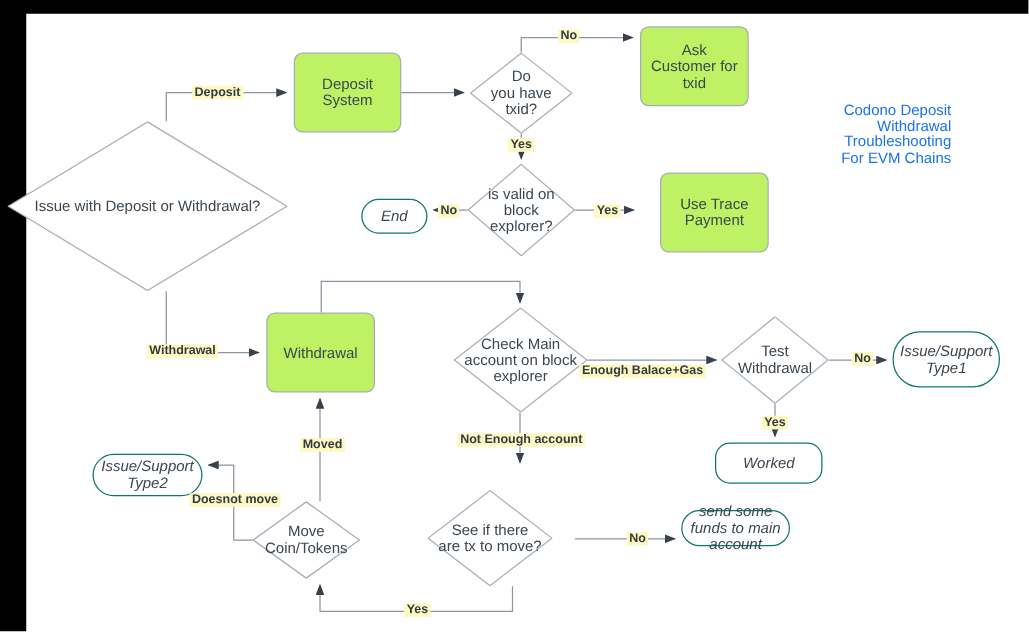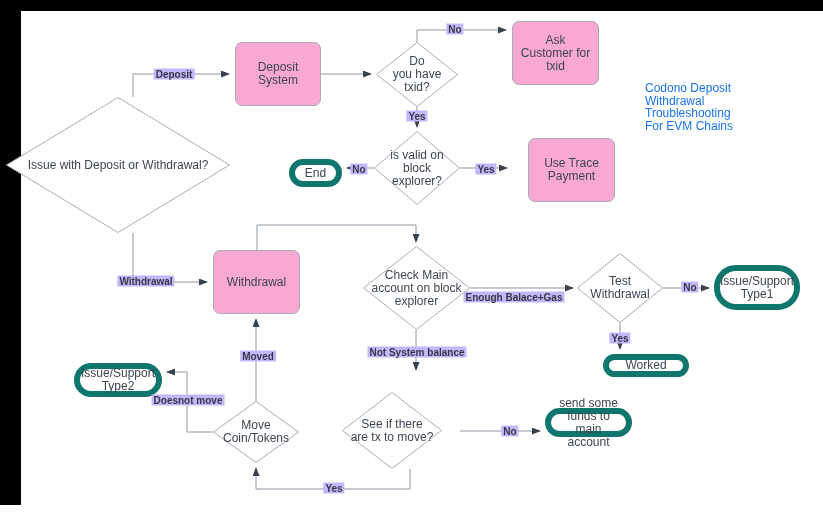--- a/index.html
+++ b/index.html
@@ -4,29 +4,29 @@
 <style>
   html,body{margin:0;padding:0;background:#ffffff;}
   .stage{position:relative;width:823px;height:512px;background:#ffffff;overflow:hidden;
          font-family:"Liberation Sans",sans-serif;}
   .bar{position:absolute;background:#000000;}
   .bar-top{left:0;top:0;width:823px;height:11px;}
   .bar-left{left:0;top:0;width:21px;height:505px;}
   #edges{position:absolute;left:0;top:0;z-index:1;}
   .node{position:absolute;box-sizing:border-box;display:flex;align-items:center;justify-content:center;
         text-align:center;color:#3c4650;font-size:12px;line-height:13px;z-index:2;}
-  .rect{background:#f9a8d4;border:1px solid #a6adb7;border-radius:7px;}
-  .stadium{background:#ffffff;border:6px solid #0f766e;}
+  .rect{background:#bef264;border:1px solid #a6adb7;border-radius:7px;}
+  .stadium{background:#ffffff;border:1px solid #0f766e;font-style:italic;}
   .diamond{background:transparent;border:none;justify-content:center;}
   .dshape{position:absolute;left:0;top:0;}
   .dshape polygon{fill:#ffffff;stroke:#a6adb7;stroke-width:1;}
   .nlabel{position:relative;z-index:1;white-space:pre-line;padding:0 2px;}
   .elabel{position:absolute;transform:translate(-50%,-50%);font-size:10px;font-weight:bold;
-          color:#333a41;background:#c4b5fd;padding:0 2px;white-space:nowrap;z-index:3;}
-  .title{position:absolute;left:645px;top:82px;width:116px;text-align:left;color:#1a73e8;
+          color:#333a41;background:#fef9c3;padding:0 2px;white-space:nowrap;z-index:3;}
+  .title{position:absolute;left:645px;top:82px;width:116px;text-align:right;color:#1a73e8;
          font-size:12px;line-height:12.5px;white-space:pre-line;z-index:2;}
 </style>
 </head>
 <body>
 
 <div class="stage">
 
   <div class="bar bar-top"></div>
   <div class="bar bar-left"></div>
 
@@ -120,30 +120,30 @@
       </svg>
     <div class="nlabel">Test
 Withdrawal</div>
   </div>
 
   <div class="node stadium" style="left:714px;top:265px;width:86px;height:45px;border-radius:22px">
     <div class="nlabel">Issue/Support
 Type1</div>
   </div>
 
-  <div class="node stadium" style="left:603px;top:354px;width:86px;height:23px;border-radius:12px">
+  <div class="node stadium" style="left:572px;top:354px;width:86px;height:33px;border-radius:12px">
     <div class="nlabel">Worked</div>
   </div>
 
   <div class="node stadium" style="left:74px;top:363px;width:88px;height:34px;border-radius:17px">
     <div class="nlabel">Issue/Support
 Type2</div>
   </div>
 
-  <div class="node diamond" style="left:213px;top:401px;width:86px;height:62px">
+  <div class="node diamond" style="left:202px;top:401px;width:86px;height:62px">
     <svg class="dshape" width="86" height="62">
         <polygon points="43,0.5 85.5,31 43,61.5 0.5,31"></polygon>
       </svg>
     <div class="nlabel">Move
 Coin/Tokens</div>
   </div>
 
   <div class="node diamond" style="left:342px;top:392px;width:100px;height:77px">
     <svg class="dshape" width="100" height="77">
         <polygon points="50,0.5 99.5,38.5 50,76.5 0.5,38.5"></polygon>
@@ -158,21 +158,21 @@
 account</div>
   </div>
 
   <div class="elabel" style="left:174px;top:74px">Deposit</div>
   <div class="elabel" style="left:455px;top:29px">No</div>
   <div class="elabel" style="left:417px;top:116px">Yes</div>
   <div class="elabel" style="left:359px;top:169px">No</div>
   <div class="elabel" style="left:486px;top:169px">Yes</div>
   <div class="elabel" style="left:146px;top:281px">Withdrawal</div>
   <div class="elabel" style="left:514px;top:297px">Enough Balace+Gas</div>
-  <div class="elabel" style="left:417px;top:352px">Not System balance</div>
+  <div class="elabel" style="left:417px;top:352px">Not Enough account</div>
   <div class="elabel" style="left:690px;top:287px">No</div>
   <div class="elabel" style="left:620px;top:338px">Yes</div>
   <div class="elabel" style="left:258px;top:356px">Moved</div>
   <div class="elabel" style="left:188px;top:400px">Doesnot move</div>
   <div class="elabel" style="left:510px;top:431px">No</div>
   <div class="elabel" style="left:334px;top:488px">Yes</div>
 
   <div class="title">Codono Deposit
 Withdrawal
 Troubleshooting

